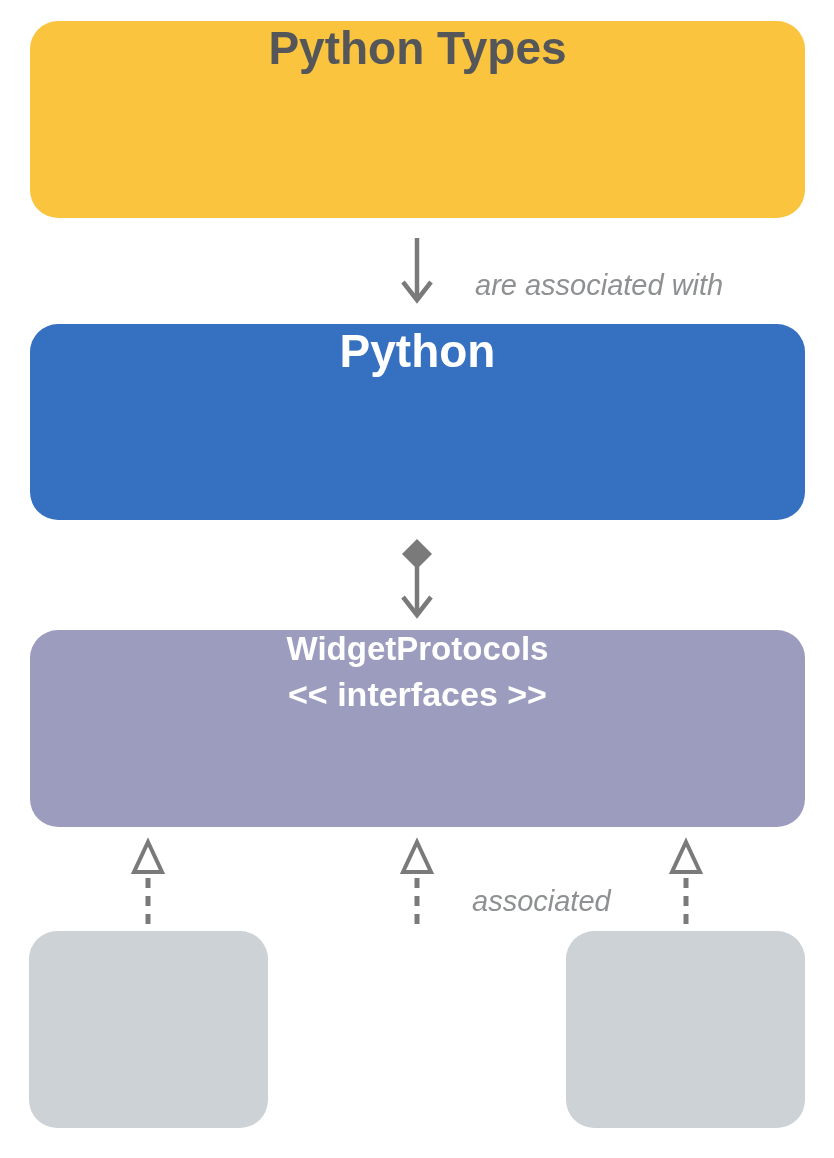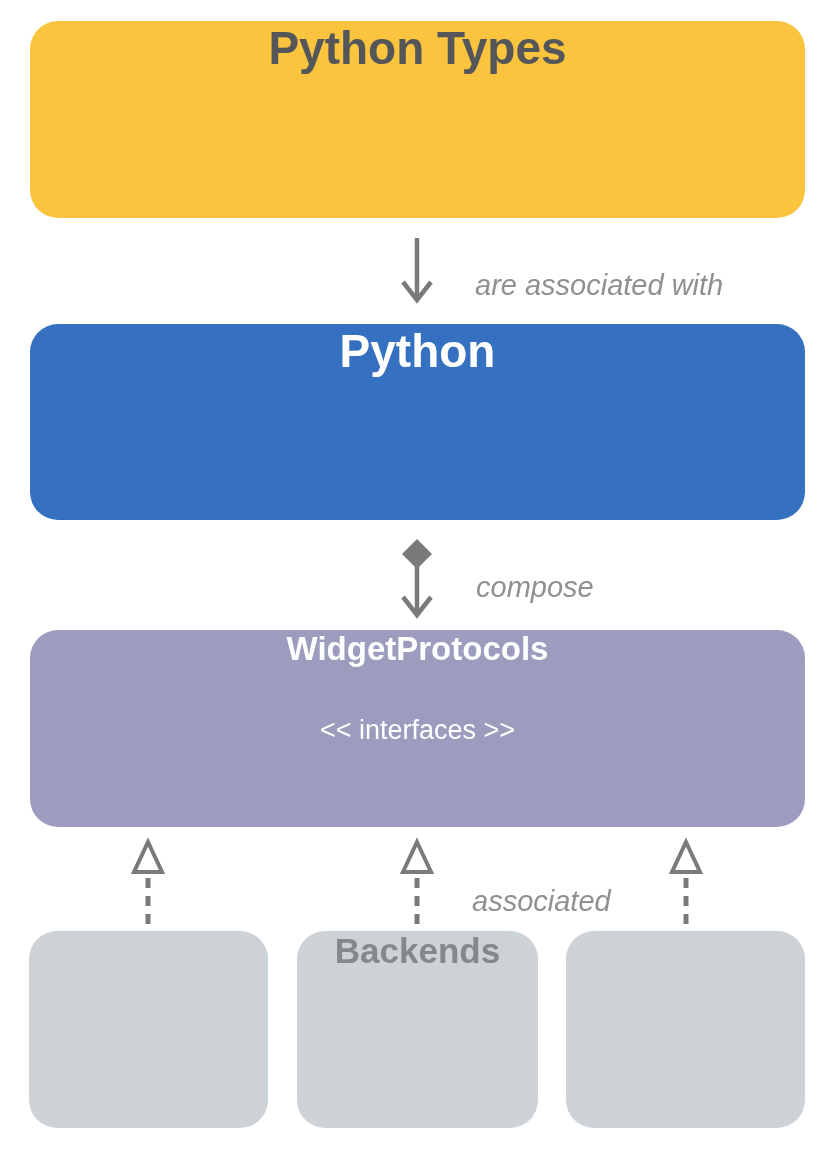--- a/index.html
+++ b/index.html
@@ -28,21 +28,20 @@
     left: 30px; top: 21px; width: 775px; height: 197px;
     background: var(--python-types-bg, #FAC43E);
   }
   .node-widgets {
     left: 30px; top: 324px; width: 775px; height: 196px;
     background: var(--widgets-bg, #3670C0);
   }
   .node-protocols {
     left: 30px; top: 630px; width: 775px; height: 197px;
     background: var(--widget-protocols-bg, #9B9CBE);
-    gap: 30px;
   }
   .node-backend {
     top: 931px; height: 197px;
     background: var(--backends-bg, #CDD2D6);
   }
   .node-backend.left   { left: 29px;  width: 239px; }
   .node-backend.center { left: 297px; width: 241px; }
   .node-backend.right  { left: 566px; width: 239px; }
 
   .title-dark {
@@ -55,24 +54,24 @@
     font-weight: 700;
     color: var(--node-text-light, #ffffff);
   }
   .title-protocols {
     font-size: 33px;
     font-weight: 700;
     color: var(--node-text-light, #ffffff);
     line-height: 1.15;
   }
   .stereotype {
-    font-size: 27px;
-    font-weight: 400;
+    font-size: 34px;
+    font-weight: 700;
     color: var(--node-text-light, #ffffff);
-    margin-top: 17px;
+    margin-top: 7px;
   }
   .title-backends {
     font-size: 35px;
     font-weight: 700;
     color: var(--backends-text, #85888B);
   }
 
   .edge-svg {
     position: absolute;
     color: var(--connector, #7A7A7A);
@@ -107,21 +106,20 @@
 
   <div class="node node-widgets">
     <div class="title-light">Python</div>
   </div>
 
   <svg class="edge-svg" style="left:399px; top:537px;" width="36" height="82" viewBox="0 0 36 82">
     <polygon points="18,2 33,17 18,32 3,17" fill="currentColor"></polygon>
     <line x1="18" y1="30" x2="18" y2="74" stroke="currentColor" stroke-width="4.5"></line>
     <polyline points="4,60 18,78 32,60" fill="none" stroke="currentColor" stroke-width="4.5"></polyline>
   </svg>
-  <div class="edge-label lbl-composition">compose</div>
 
   <div class="node node-protocols">
     <div class="title-protocols">WidgetProtocols</div>
     <div class="stereotype">&lt;&lt; interfaces &gt;&gt;</div>
   </div>
 
   <svg class="edge-svg" style="left:130px; top:840px;" width="36" height="92" viewBox="0 0 36 92">
     <polygon points="18,2 32,32 4,32" fill="#ffffff" stroke="currentColor" stroke-width="4"></polygon>
     <line x1="18" y1="38" x2="18" y2="90" stroke="currentColor" stroke-width="5" stroke-dasharray="10 8"></line>
   </svg>
@@ -129,18 +127,15 @@
     <polygon points="18,2 32,32 4,32" fill="#ffffff" stroke="currentColor" stroke-width="4"></polygon>
     <line x1="18" y1="38" x2="18" y2="90" stroke="currentColor" stroke-width="5" stroke-dasharray="10 8"></line>
   </svg>
   <svg class="edge-svg" style="left:668px; top:840px;" width="36" height="92" viewBox="0 0 36 92">
     <polygon points="18,2 32,32 4,32" fill="#ffffff" stroke="currentColor" stroke-width="4"></polygon>
     <line x1="18" y1="38" x2="18" y2="90" stroke="currentColor" stroke-width="5" stroke-dasharray="10 8"></line>
   </svg>
   <div class="edge-label lbl-realization">associated</div>
 
   <div class="node node-backend left"></div>
-  <div class="node node-backend center">
-    <div class="title-backends">Backends</div>
-  </div>
   <div class="node node-backend right"></div>
 
 </div>
 
 </body></html>

